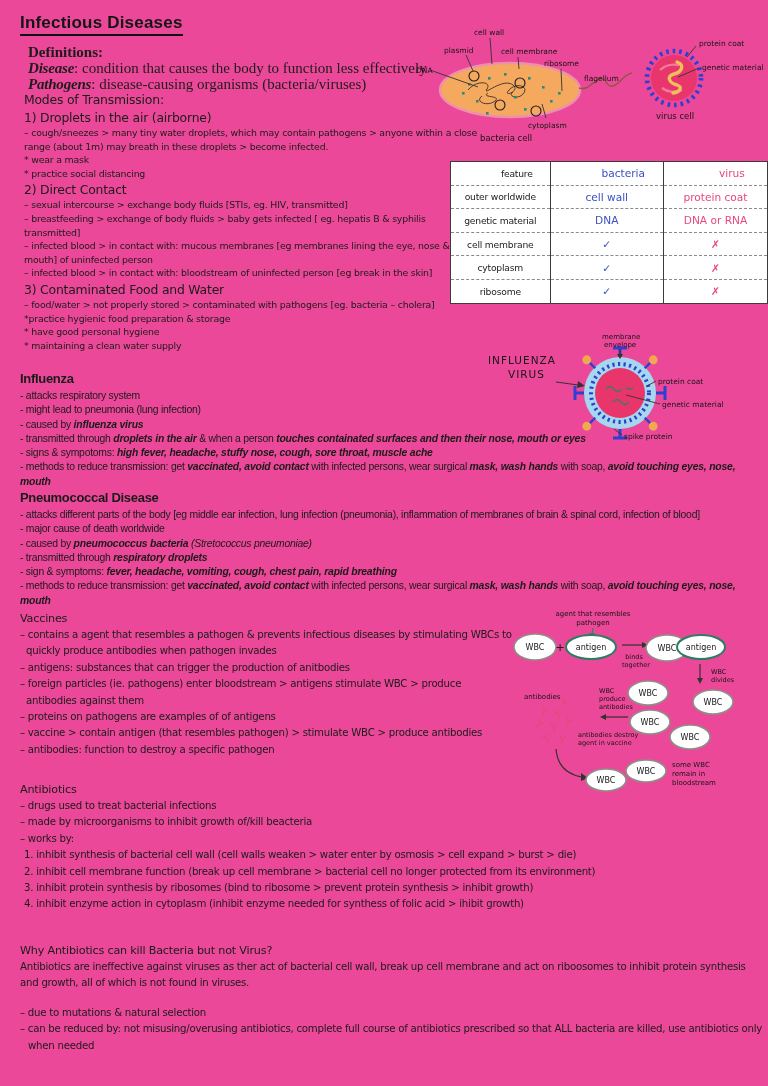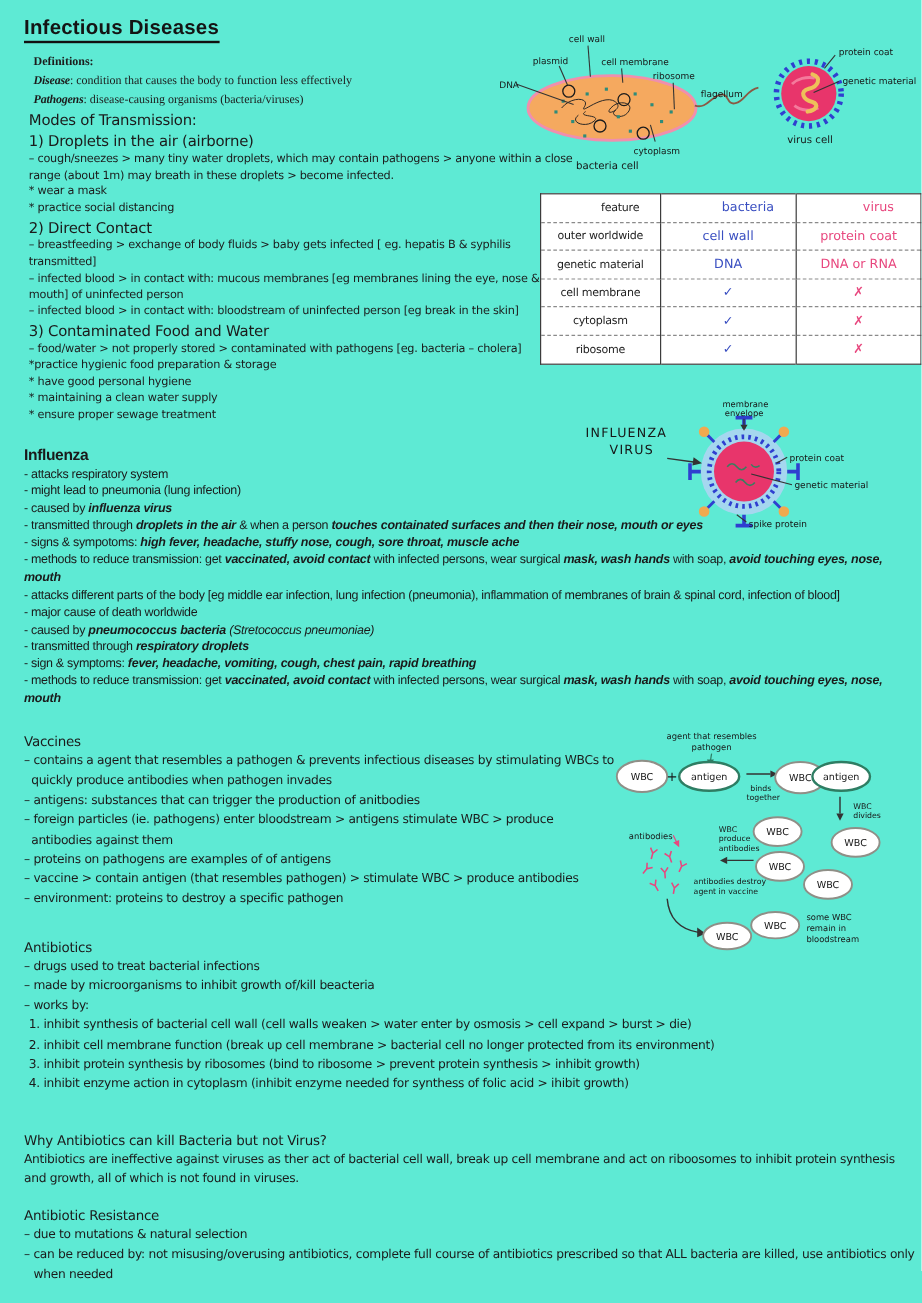--- a/index.html
+++ b/index.html
@@ -1,24 +1,24 @@
 <!DOCTYPE html>
 <html><head>
 <meta charset="utf-8">
 <style>
   html,body{margin:0;padding:0;background:#ffffff;}
-  #page{position:relative;width:768px;height:1086px;background:#5eead4;overflow:hidden;
+  #page{position:relative;width:768px;height:1086px;background:#ec4899;overflow:hidden;
         font-family:"Liberation Sans",sans-serif;color:#141414;}
   .abs{position:absolute;}
   
   #sec-title{left:20px;top:13px;font-size:17px;font-weight:bold;
              border-bottom:2.2px solid #111;padding-bottom:1px;letter-spacing:.2px;}
   
   #sec-defs{left:28px;top:44px;width:480px;font-family:"Liberation Serif",serif;
-            font-size:10px;line-height:16px;color:#1c1c1c;}
+            font-size:15px;line-height:16px;color:#1c1c1c;}
   #sec-defs .dh{font-weight:bold;}
   
   .hand{font-family:"DejaVu Sans",sans-serif;color:#1b1b1b;}
   #sec-modes{left:24px;top:90px;width:456px;}
   .mh{font-size:12.4px;line-height:17px;margin-top:1px;letter-spacing:-.2px;}
   .ms{font-size:9.4px;line-height:13.6px;letter-spacing:-.2px;}
   
   .print{font-size:10.4px;line-height:14.3px;letter-spacing:-.25px;color:#1a1a1a;}
   .print .ph{font-size:13px;font-weight:bold;letter-spacing:-.3px;line-height:16px;margin-bottom:2px;}
   #sec-influenza{left:20px;top:371px;width:745px;}
@@ -58,29 +58,29 @@
     <div><b><i>Pathogens</i></b>: disease-causing organisms (bacteria/viruses)</div>
   </div>
 
   <div class="abs hand" id="sec-modes">
     <div class="mh">Modes of Transmission:</div>
     <div class="mh">1) Droplets in the air (airborne)</div>
     <div class="ms">– cough/sneezes &gt; many tiny water droplets, which may contain pathogens &gt; anyone within a close range (about 1m) may breath in these droplets &gt; become infected.</div>
     <div class="ms">* wear a mask</div>
     <div class="ms">* practice social distancing</div>
     <div class="mh">2) Direct Contact</div>
+    <div class="ms">– sexual intercourse &gt; exchange body fluids [STIs, eg. HIV, transmitted]</div>
     <div class="ms">– breastfeeding &gt; exchange of body fluids &gt; baby gets infected [ eg. hepatis B &amp; syphilis transmitted]</div>
     <div class="ms">– infected blood &gt; in contact with: mucous membranes [eg membranes lining the eye, nose &amp; mouth] of uninfected person</div>
     <div class="ms">– infected blood &gt; in contact with: bloodstream of uninfected person [eg break in the skin]</div>
     <div class="mh">3) Contaminated Food and Water</div>
     <div class="ms">– food/water &gt; not properly stored &gt; contaminated with pathogens [eg. bacteria – cholera]</div>
     <div class="ms">*practice hygienic food preparation &amp; storage</div>
     <div class="ms">* have good personal hygiene</div>
     <div class="ms">* maintaining a clean water supply</div>
-    <div class="ms">* ensure proper sewage treatment</div>
   </div>
 
   <svg class="abs" style="left:416px;top:8px" width="352" height="138" viewBox="0 0 352 138">
     <g>
       <ellipse cx="94" cy="82" rx="70" ry="27" fill="#f5a95f" stroke="#ef8fae" stroke-width="2.4"></ellipse>
       <path d="M52,82 c8,-10 24,-9 19,-1 c-5,8 16,-12 26,-4 c8,6 -11,13 -4,5 c7,-8 21,-4 14,4 c-5,6 -16,2 -10,-2" fill="none" stroke="#222" stroke-width="0.8"></path>
       <path d="M66,88 c-8,6 6,11 13,5 c7,-6 -15,-3 -7,-8" fill="none" stroke="#222" stroke-width="0.8"></path>
       <g fill="none" stroke="#1c1c1c" stroke-width="1.1">
         <circle cx="58" cy="68" r="5"></circle>
           <circle cx="104" cy="75" r="5"></circle>
@@ -236,36 +236,37 @@
     <div class="ph">Influenza</div>
     <div>- attacks respiratory system</div>
     <div>- might lead to pneumonia (lung infection)</div>
     <div>- caused by <b><i>influenza virus</i></b></div>
     <div>- transmitted through <b><i>droplets in the air</i></b> &amp; when a person <b><i>touches containated surfaces and then their nose, mouth or eyes</i></b></div>
     <div>- signs &amp; sympotoms: <b><i>high fever, headache, stuffy nose, cough, sore throat, muscle ache</i></b></div>
     <div>- methods to reduce transmission: get <b><i>vaccinated, avoid contact</i></b> with infected persons, wear surgical <b><i>mask, wash hands</i></b> with soap, <b><i>avoid touching eyes, nose, mouth</i></b></div>
   </div>
 
   <div class="abs print" id="sec-pneumo">
+    <div class="ph">Pneumococcal Disease</div>
     <div>- attacks different parts of the body [eg middle ear infection, lung infection (pneumonia), inflammation of membranes of brain &amp; spinal cord, infection of blood]</div>
     <div>- major cause of death worldwide</div>
     <div>- caused by <b><i>pneumococcus bacteria</i></b> <i>(Stretococcus pneumoniae)</i></div>
     <div>- transmitted through <b><i>respiratory droplets</i></b></div>
     <div>- sign &amp; symptoms: <b><i>fever, headache, vomiting, cough, chest pain, rapid breathing</i></b></div>
     <div>- methods to reduce transmission: get <b><i>vaccinated, avoid contact</i></b> with infected persons, wear surgical <b><i>mask, wash hands</i></b> with soap, <b><i>avoid touching eyes, nose, mouth</i></b></div>
   </div>
 
   <div class="abs hand" id="sec-vaccines">
     <div class="hh">Vaccines</div>
     <div class="hb hang">– contains a agent that resembles a pathogen &amp; prevents infectious diseases by stimulating WBCs to quickly produce antibodies when pathogen invades</div>
     <div class="hb">– antigens: substances that can trigger the production of anitbodies</div>
     <div class="hb hang">– foreign particles (ie. pathogens) enter bloodstream &gt; antigens stimulate WBC &gt; produce antibodies against them</div>
     <div class="hb">– proteins on pathogens are examples of of antigens</div>
     <div class="hb">– vaccine &gt; contain antigen (that resembles pathogen) &gt; stimulate WBC &gt; produce antibodies</div>
-    <div class="hb">– environment: proteins to destroy a specific pathogen</div>
+    <div class="hb">– antibodies: function to destroy a specific pathogen</div>
   </div>
 
   <svg class="abs" style="left:494px;top:601px" width="274" height="196" viewBox="0 0 274 196">
     <text class="svgt" font-size="7" fill="#2e7d63" text-anchor="middle" x="99" y="15">agent that resembles</text>
     <text class="svgt" font-size="7" fill="#2e7d63" text-anchor="middle" x="99" y="24">pathogen</text>
     <g>
       <line x1="99" y1="27" x2="98" y2="33" stroke="#2e7d63" stroke-width="1"></line>
       <polygon points="95,32 98,37 101,32" fill="#2e7d63"></polygon>
     </g>
     <ellipse cx="41" cy="46" rx="21" ry="13" fill="#fff" stroke="#8f8f87" stroke-width="1.6"></ellipse>
@@ -343,18 +344,17 @@
     <div class="hb" style="padding-left:4px">3. inhibit protein synthesis by ribosomes (bind to ribosome &gt; prevent protein synthesis &gt; inhibit growth)</div>
     <div class="hb" style="padding-left:4px">4. inhibit enzyme action in cytoplasm (inhibit enzyme needed for synthess of folic acid &gt; ihibit growth)</div>
   </div>
 
   <div class="abs hand" id="sec-why">
     <div class="hh">Why Antibiotics can kill Bacteria but not Virus?</div>
     <div class="hb">Antibiotics are ineffective against viruses as ther act of bacterial cell wall, break up cell membrane and act on riboosomes to inhibit protein synthesis and growth, all of which is not found in viruses.</div>
   </div>
 
   <div class="abs hand" id="sec-resist">
-    <div class="hh">Antibiotic Resistance</div>
     <div class="hb">– due to mutations &amp; natural selection</div>
     <div class="hb hang" style="text-indent:-8px;padding-left:8px">– can be reduced by: not misusing/overusing antibiotics, complete full course of antibiotics prescribed so that ALL bacteria are killed, use antibiotics only when needed</div>
   </div>
 
 </div>
 
 </body></html>

